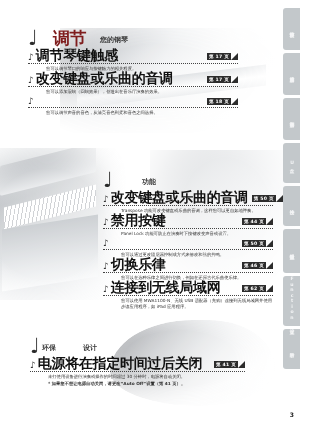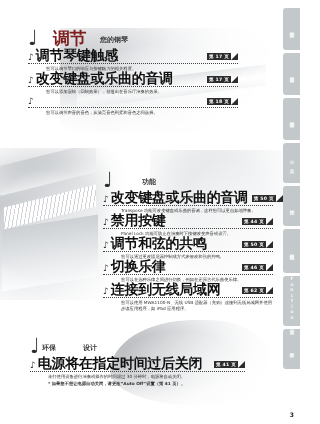--- a/index.html
+++ b/index.html
@@ -323,21 +323,20 @@
         </span>
       </div>
       <div class="dots"></div>
       <div class="item-desc">Panel Lock 功能可防止在演奏时下按键改变声音或设置。</div>
     </div>
 
     <div class="item">
       <div class="item-row">
         <span class="item-title">
           <span class="note-icon">♪</span>
-          <span class="item-label">调节和弦的共鸣</span>
         </span>
         <span class="pageref">
           <span class="tag">第 50 页</span>
           <span class="flag"></span>
         </span>
       </div>
       <div class="dots"></div>
       <div class="item-desc">您可以通过更改阻尼器控制成方式来修改和弦的共鸣。</div>
     </div>
 

